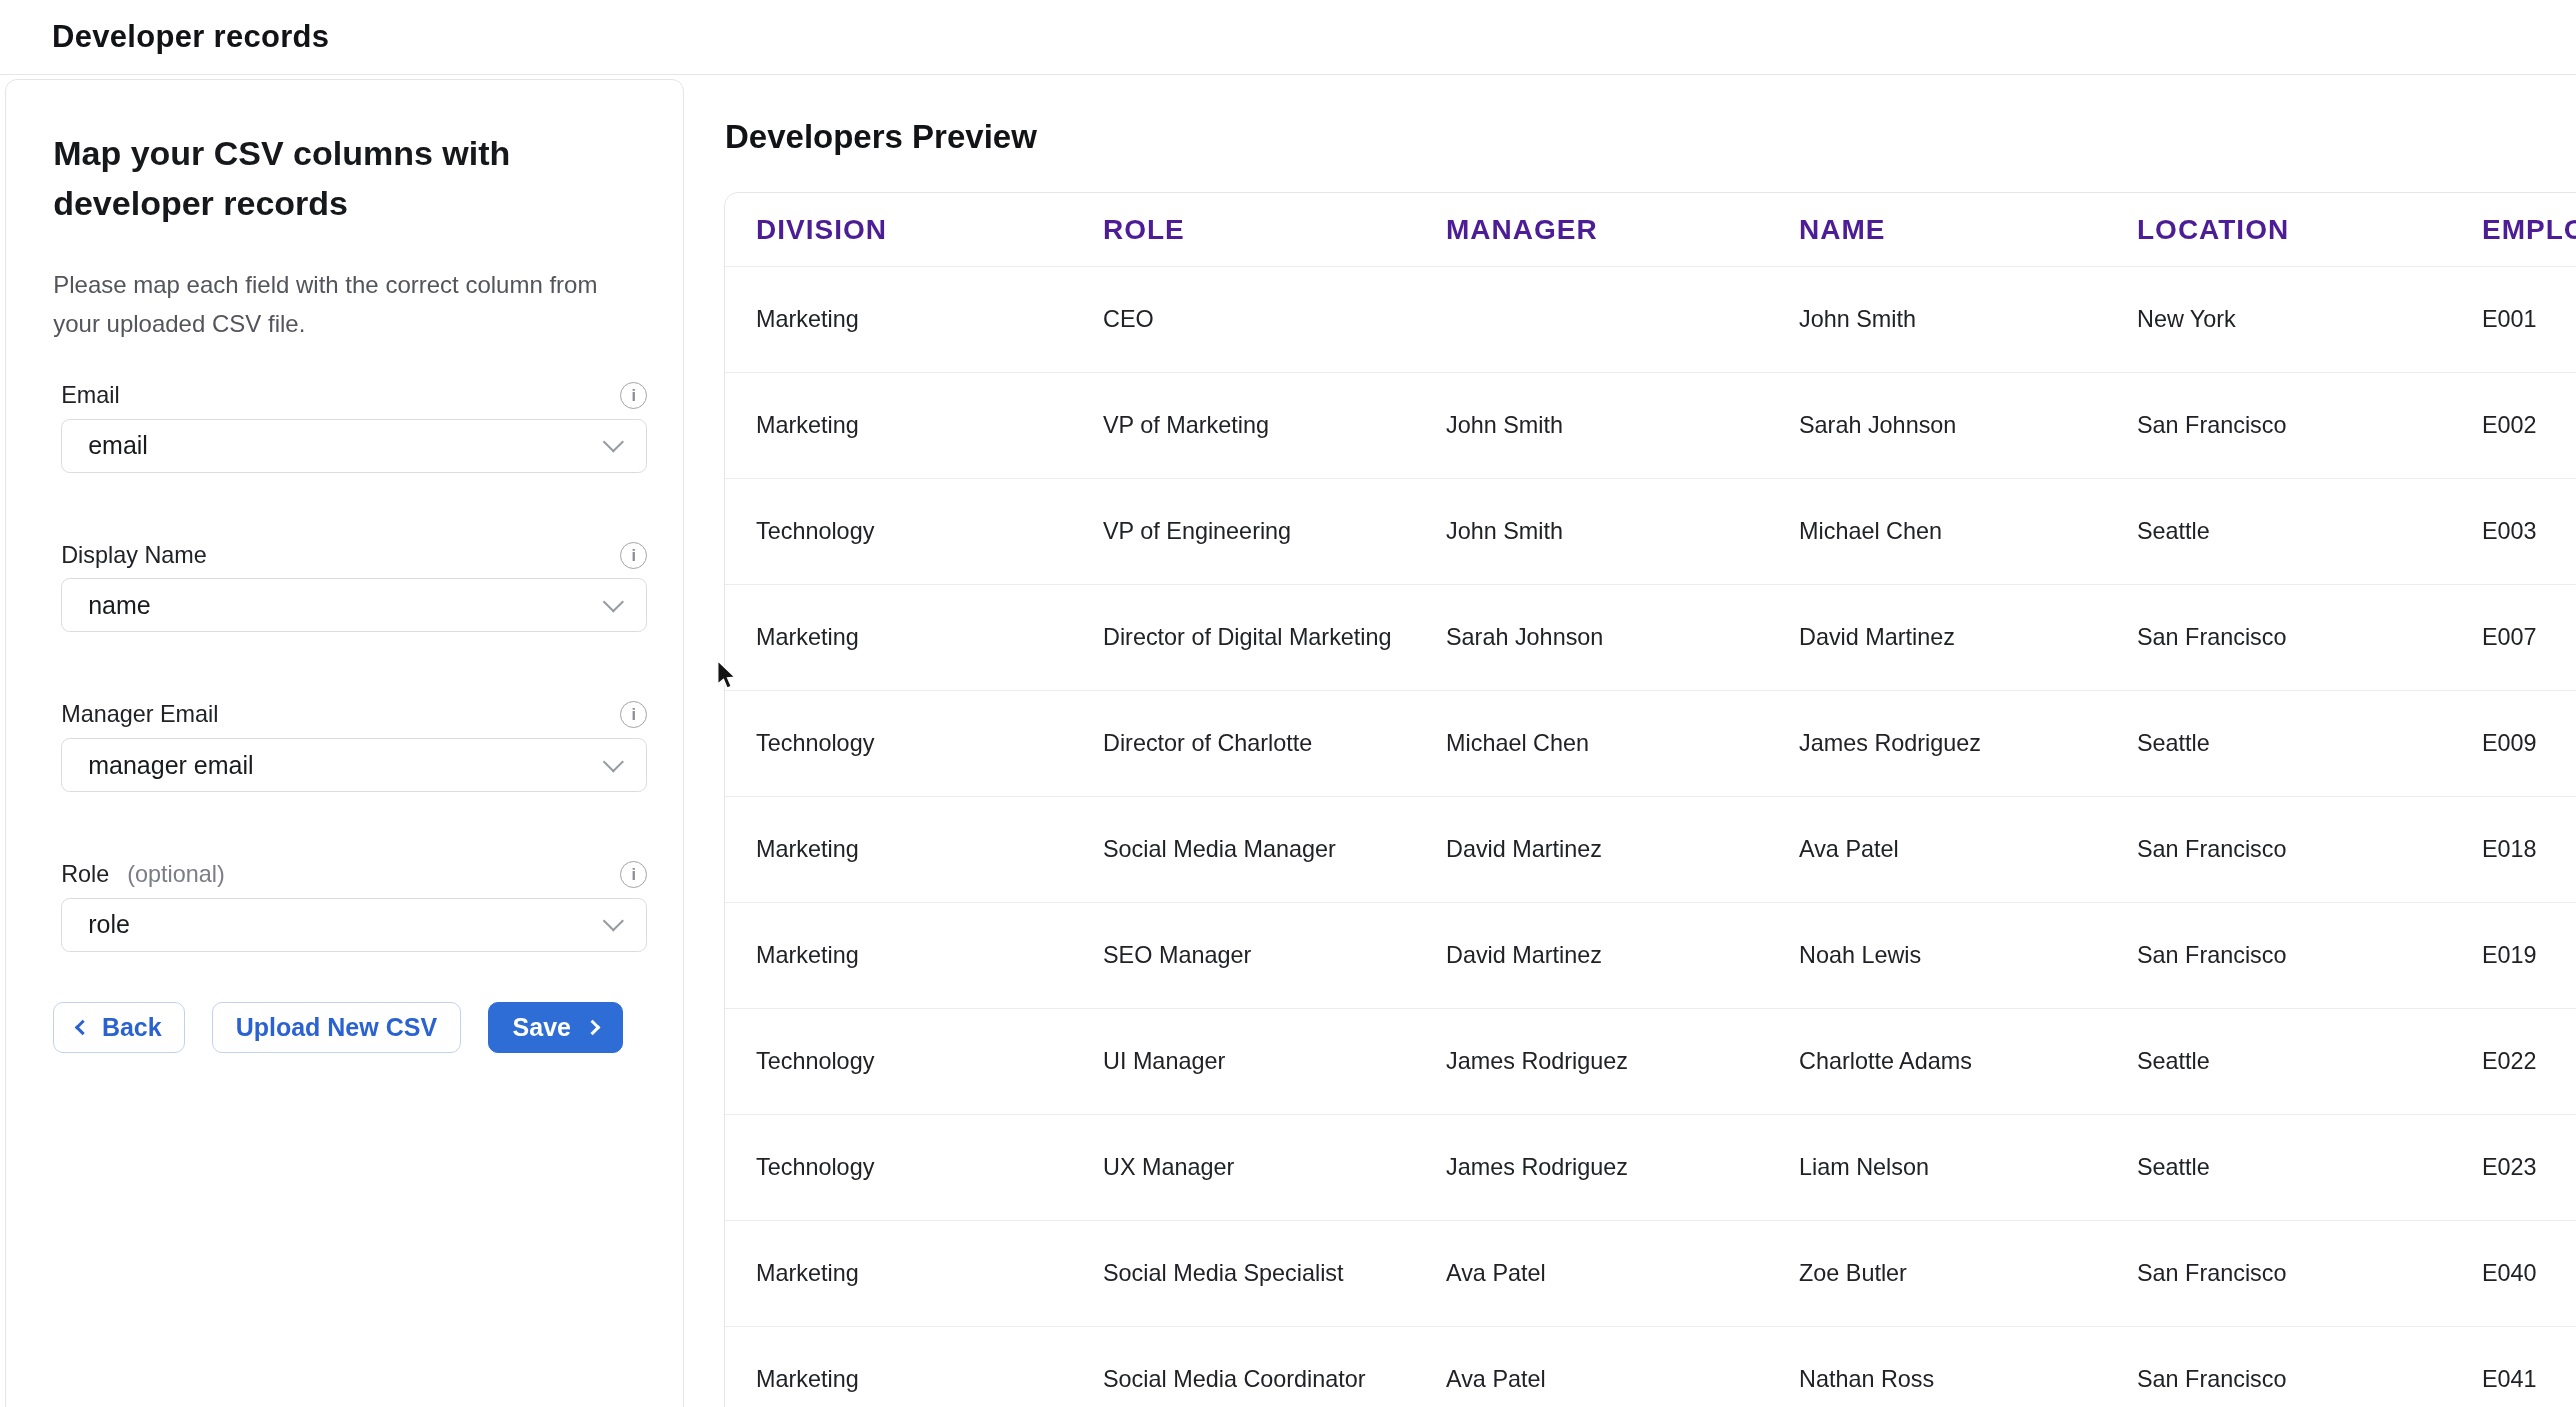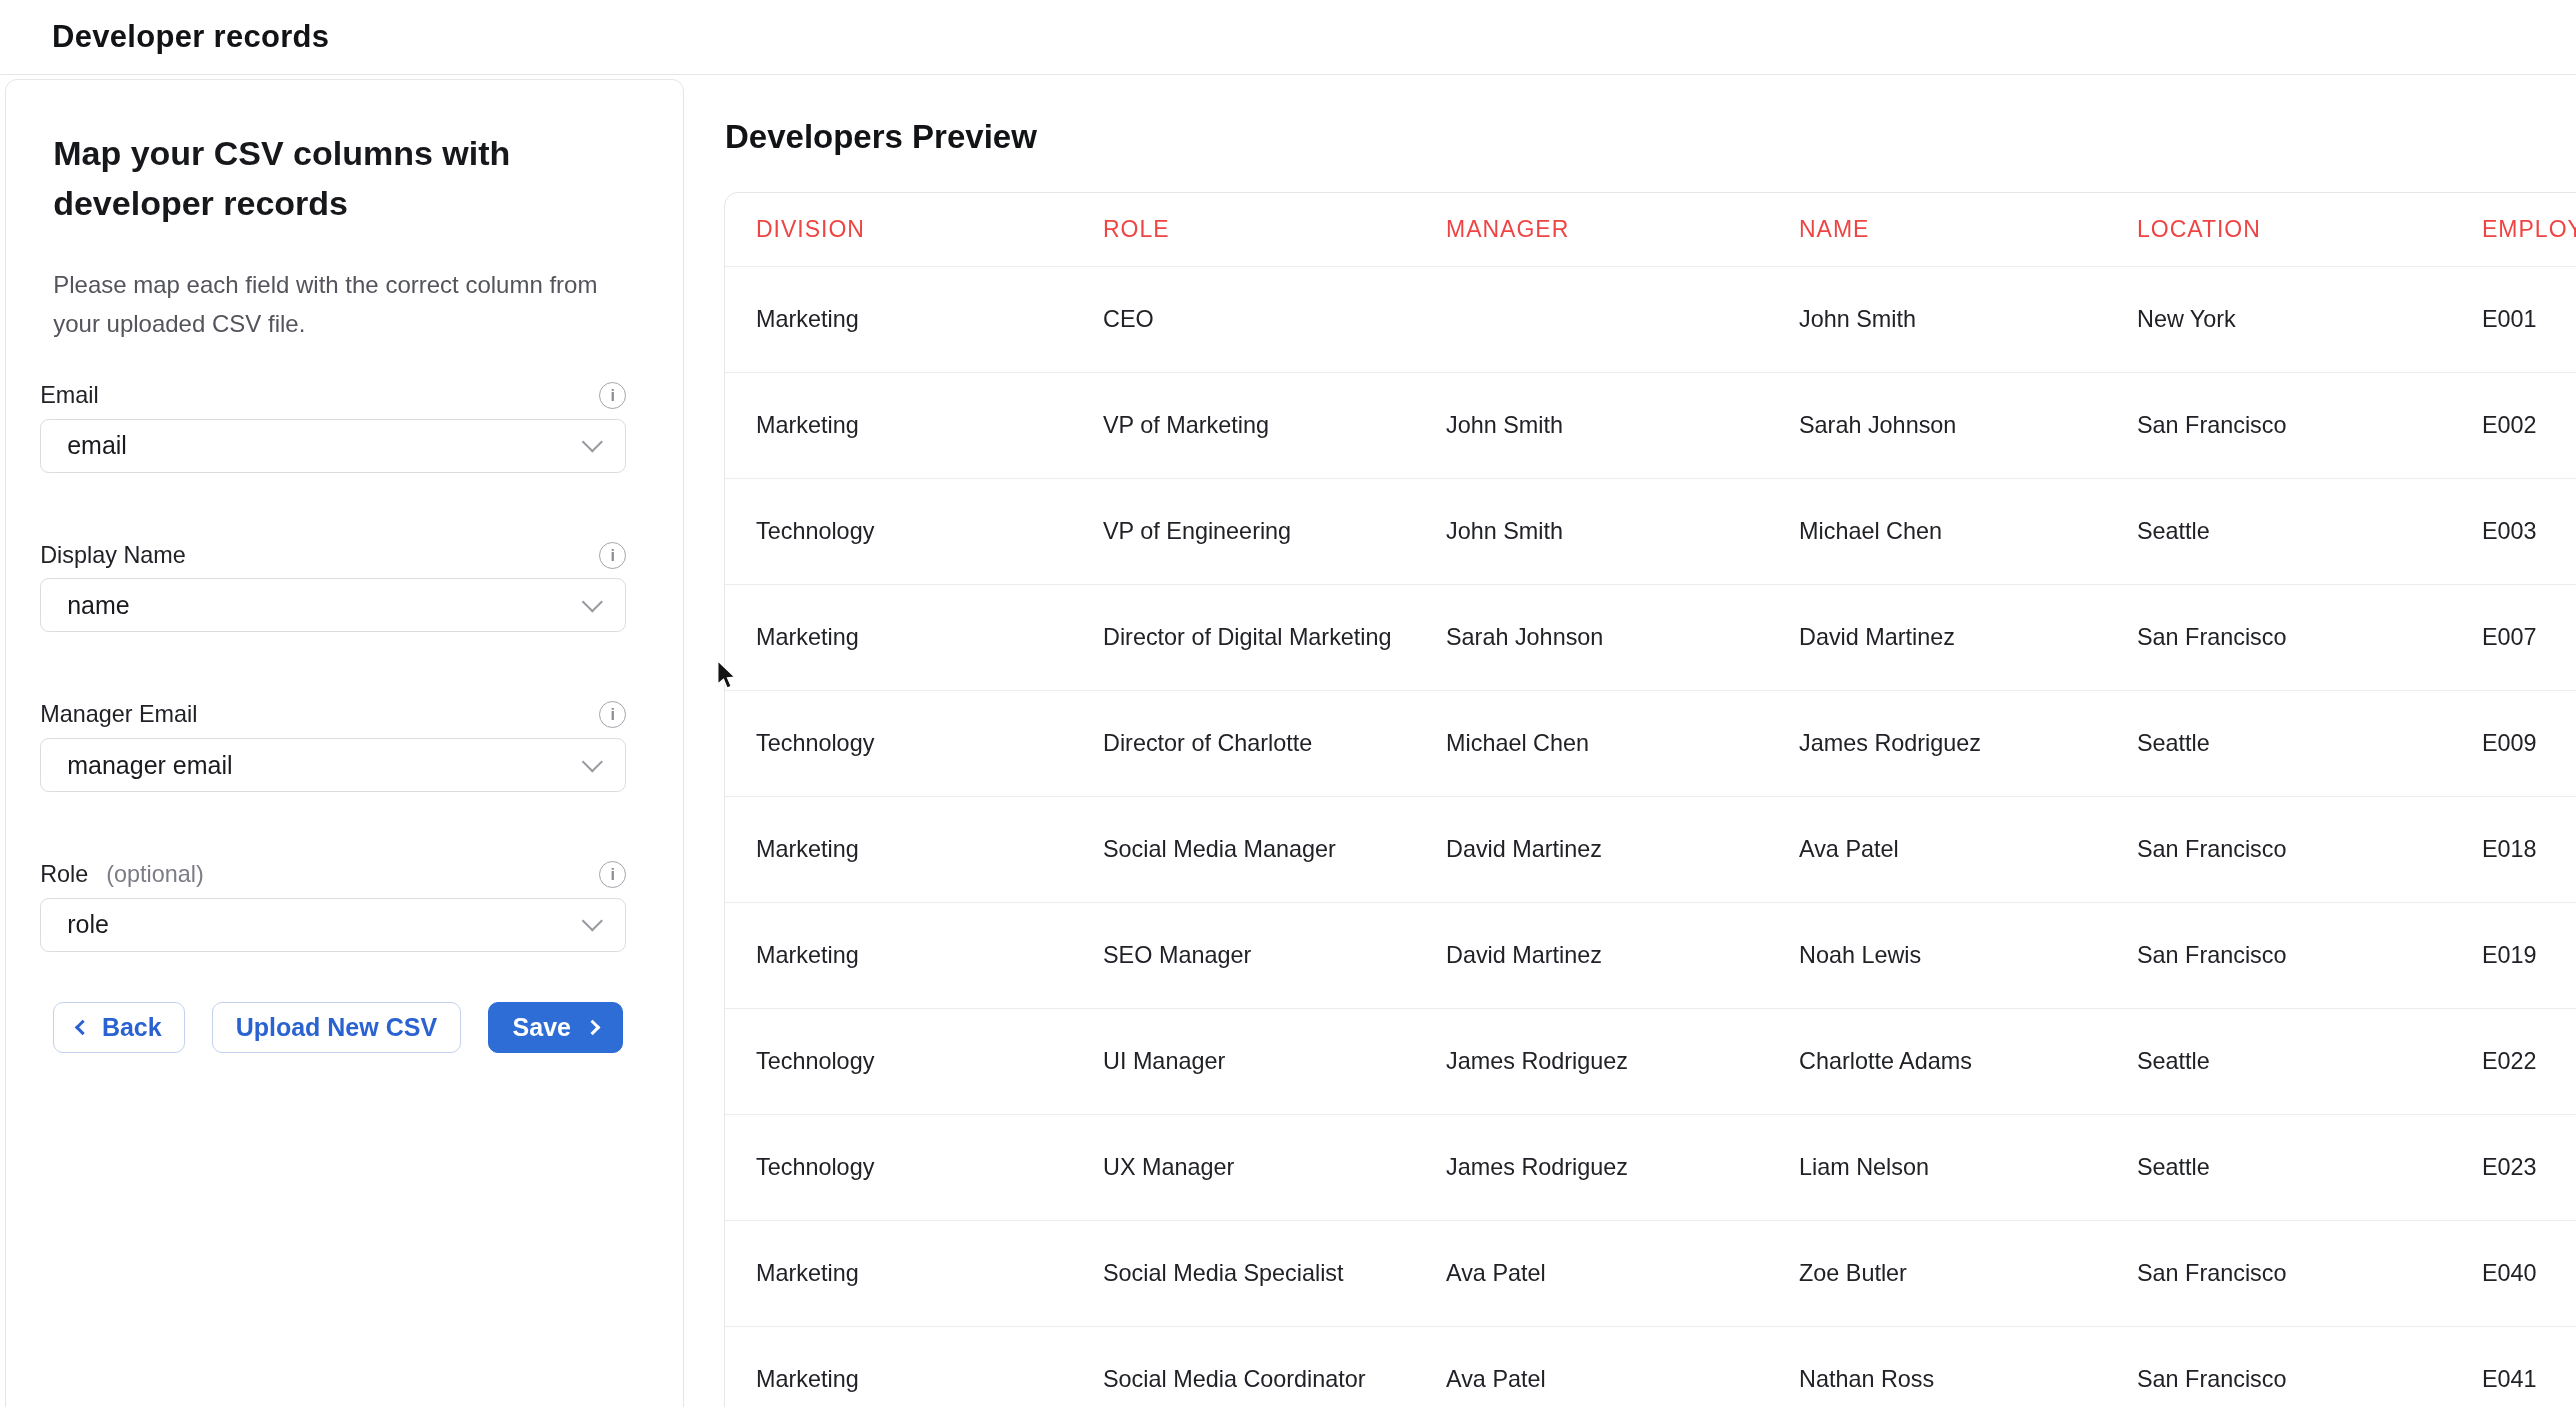--- a/index.html
+++ b/index.html
@@ -12,21 +12,21 @@
   .topbar .title { position:absolute; left:52px; top:50%; transform:translateY(-50%);
                    font-size:31px; font-weight:700; color:#121316; letter-spacing:0.3px; }
 
   
   .left-card { position:absolute; left:5.2px; top:79px; width:679px; height:1349px;
                background:#ffffff; border:1.7px solid #e5e5e9; border-radius:12px; }
   .panel-heading { position:absolute; left:47px; top:48px; width:519px;
                    font-size:34px; line-height:50px; font-weight:700; color:#17181b; }
   .panel-desc { position:absolute; left:47px; top:185px; width:561px;
                 font-size:24px; line-height:39px; color:#54555c; }
-  .fields { position:absolute; left:34px; top:301px; width:586px;text-align:right; }
+  .fields { position:absolute; left:55px; top:301px; width:586px;text-align:right; }
   .field { margin-bottom:68px; }
   .label-row { display:flex; align-items:center; margin-bottom:8.7px;
                font-size:23.4px; line-height:29px; color:#212227; }
   .label-optional { color:#7b7c85; margin-left:18px; }
   .info { margin-left:auto; width:27px; height:27px; border-radius:50%;
           border:1.7px solid #a2a4ab; color:#8c8e96; font-size:16.4px; font-weight:600;
           display:flex; align-items:center; justify-content:center; }
   .select { height:54px; border:1.7px solid #dcdce0; border-radius:8.7px; background:#fff;
             display:flex; align-items:center; padding:0 26px; font-size:25px; color:#1a1b1f;
             cursor:pointer; }
@@ -44,21 +44,21 @@
                 transform:rotate(45deg); margin-left:15.6px; }
 
   
   .preview-heading { position:absolute; left:725px; top:118px;
                      font-size:33px; font-weight:700; color:#121316; }
   .preview-card { position:absolute; left:724px; top:192px; width:2152px; height:1298px;
                   background:#ffffff; border:1.7px solid #e6e6ea; border-radius:14px; overflow:hidden; }
   .tr, .thead { display:grid; grid-template-columns:347px 343px 353px 338px 345px 394px;
                 align-items:center; padding:0 31px; }
   .thead { height:73px; }
-  .th { font-size:23px; font-weight:400; color:#ef4444; letter-spacing:1px; white-space:nowrap; }
+  .th { font-size:28px; font-weight:700; color:#4c1d95; letter-spacing:1px; white-space:nowrap; }
   .tr { height:106px; border-top:0.9px solid #ececf0; }
   .td { font-size:23.4px; color:#212227; white-space:nowrap; }
 
   .cursor { position:absolute; left:716px; top:660px; z-index:10; }
 </style>
 </head>
 <body>
 
 <header class="topbar">
   <div class="title">Developer records</div>

